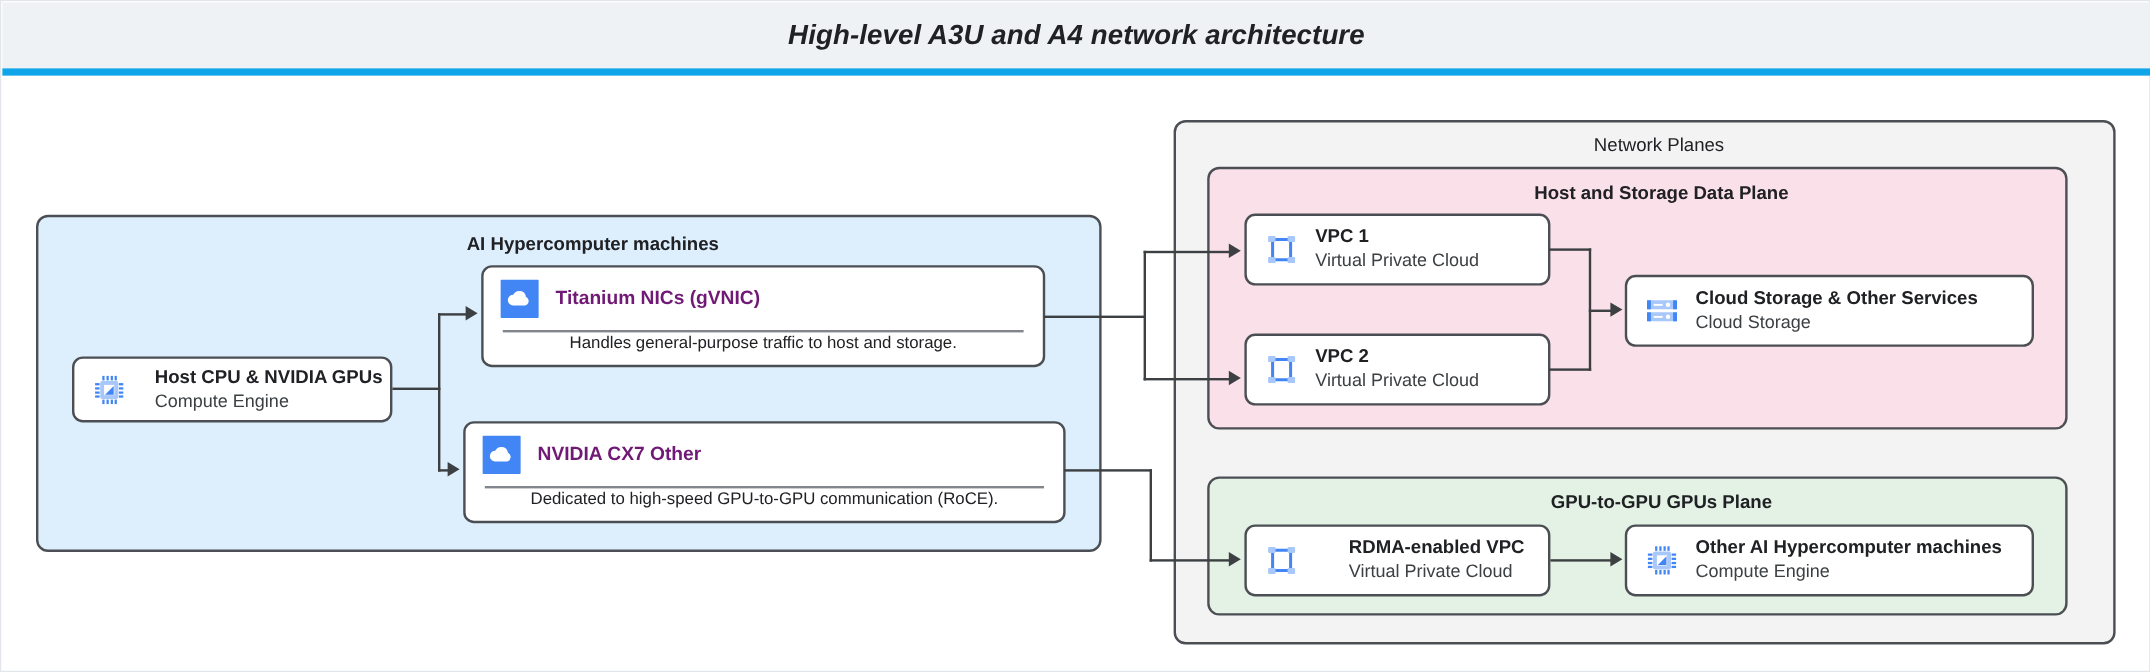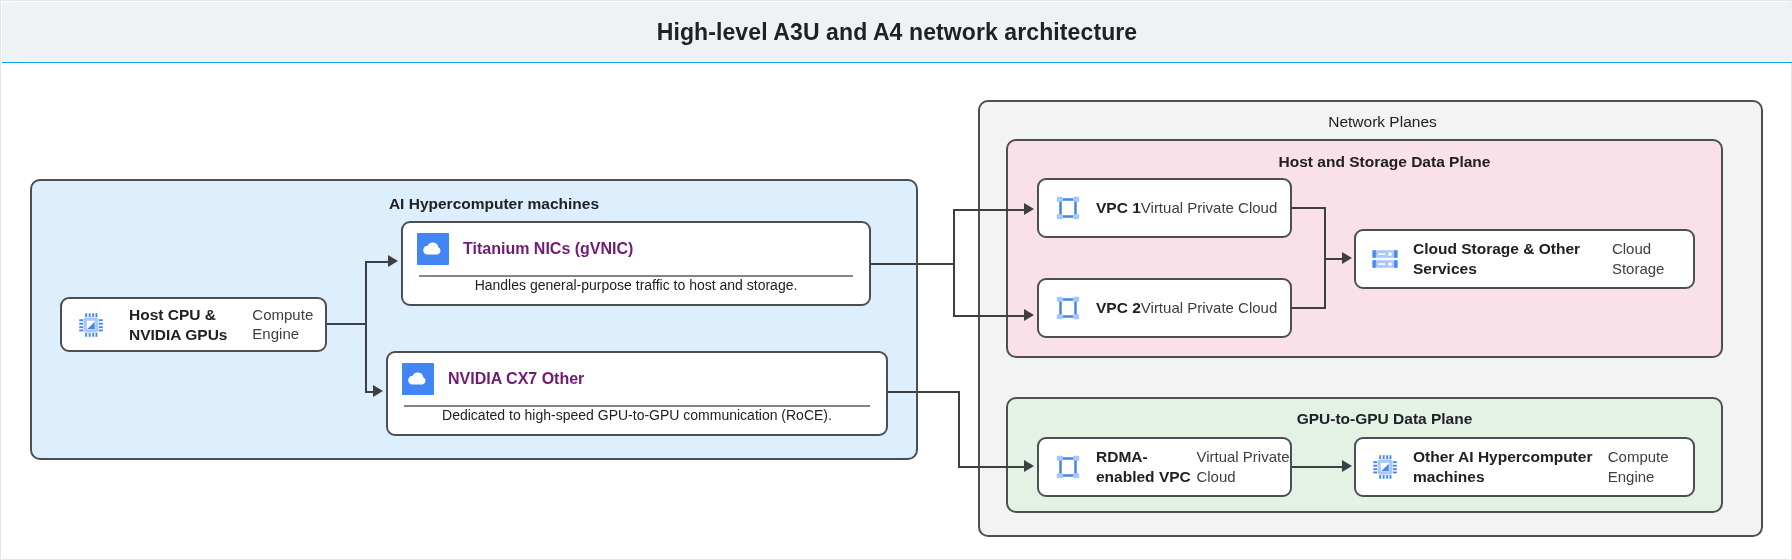--- a/index.html
+++ b/index.html
@@ -9,43 +9,43 @@
     font-family:"Liberation Sans", sans-serif;
     -webkit-font-smoothing:antialiased;
     overflow:hidden;
   }
   .frame{
     position:absolute;left:0;top:0;width:1792px;height:560px;
     border:1px solid #e2e5e9;box-sizing:border-box;background:#fff;
   }
   .titlebar{
     position:absolute;left:1px;top:1px;width:1790px;height:61px;
-    background:#eef2f4;border-bottom:1px solid #0ea5e9;
-    display:flex;align-items:center;justify-content:center;box-sizing:border-box;
+    background:#eef2f4;border-bottom:6px solid #0ea5e9;
+    display:flex;align-items:center;justify-content:center;box-sizing:border-box;font-style:italic;
   }
   .titlebar .t{
     font-size:23px;font-weight:bold;color:#202124;letter-spacing:0.1px;
   }
 
   
   .panel{position:absolute;box-sizing:border-box;border:2.2px solid #4b4f54;border-radius:10px;}
   .panel-title{
     position:absolute;left:0;right:0;text-align:center;
     font-size:15.5px;color:#202124;
   }
   .panel-title.bold{font-weight:bold;margin-left:40px;}
 
   
   .card{
     position:absolute;box-sizing:border-box;background:#ffffff;
     border:2.2px solid #4b4f54;border-radius:9px;
     display:flex;align-items:center;
   }
   .card .ico{flex:0 0 auto;margin-left:14px;margin-right:13px;}
-  .card .txt{display:flex;flex-direction:row;justify-content:center;}
+  .card .txt{display:flex;flex-direction:column;justify-content:center;}
   .card .ttl{font-size:15.5px;font-weight:bold;color:#202124;line-height:1.28;}
   .card .sub{font-size:15px;color:#3c4043;line-height:1.3;}
 
   
   .nicbox{
     position:absolute;box-sizing:border-box;background:#fff;
     border:2.2px solid #4b4f54;border-radius:9px;overflow:hidden;
   }
   .nicbox .hdr{display:flex;align-items:center;height:52px;padding-left:14px;}
   .nicbox .hdr .nm{font-size:16px;font-weight:bold;color:#701a75;margin-left:14px;}
@@ -210,24 +210,24 @@
         </g>
       </svg>
     </span>
     <span class="txt">
       <span class="ttl">Cloud Storage &amp; Other Services</span>
       <span class="sub">Cloud Storage</span>
     </span>
   </div>
 
   <div class="panel" style="left:1005px;top:396px;width:717px;height:116px;background:#e3f2e4;">
-    <div class="panel-title bold" style="top:11px;">GPU-to-GPU Data Plane</div>
-  </div>
-
-  <div class="card" style="left:1036px;top:436px;width:255px;height:60px;">
+    <div class="panel-title bold" style="top:11px;">GPU-to-GPU GPUs Plane</div>
+  </div>
+
+  <div class="card" style="left:1036px;top:436px;width:255px;height:60px;gap:28px;">
     <span class="ico">
       <svg width="30" height="30" viewBox="0 0 24 24">
         <rect x="6" y="5.2" width="12" height="13.6" rx="1" fill="none" stroke="#4285f4" stroke-width="2"></rect>
         <g fill="#a8c7fa">
           <rect x="3" y="3" width="5" height="4" rx="0.8"></rect>
             <rect x="16" y="3" width="5" height="4" rx="0.8"></rect>
           <rect x="3" y="17" width="5" height="4" rx="0.8"></rect>
             <rect x="16" y="17" width="5" height="4" rx="0.8"></rect>
         </g>
       </svg>

